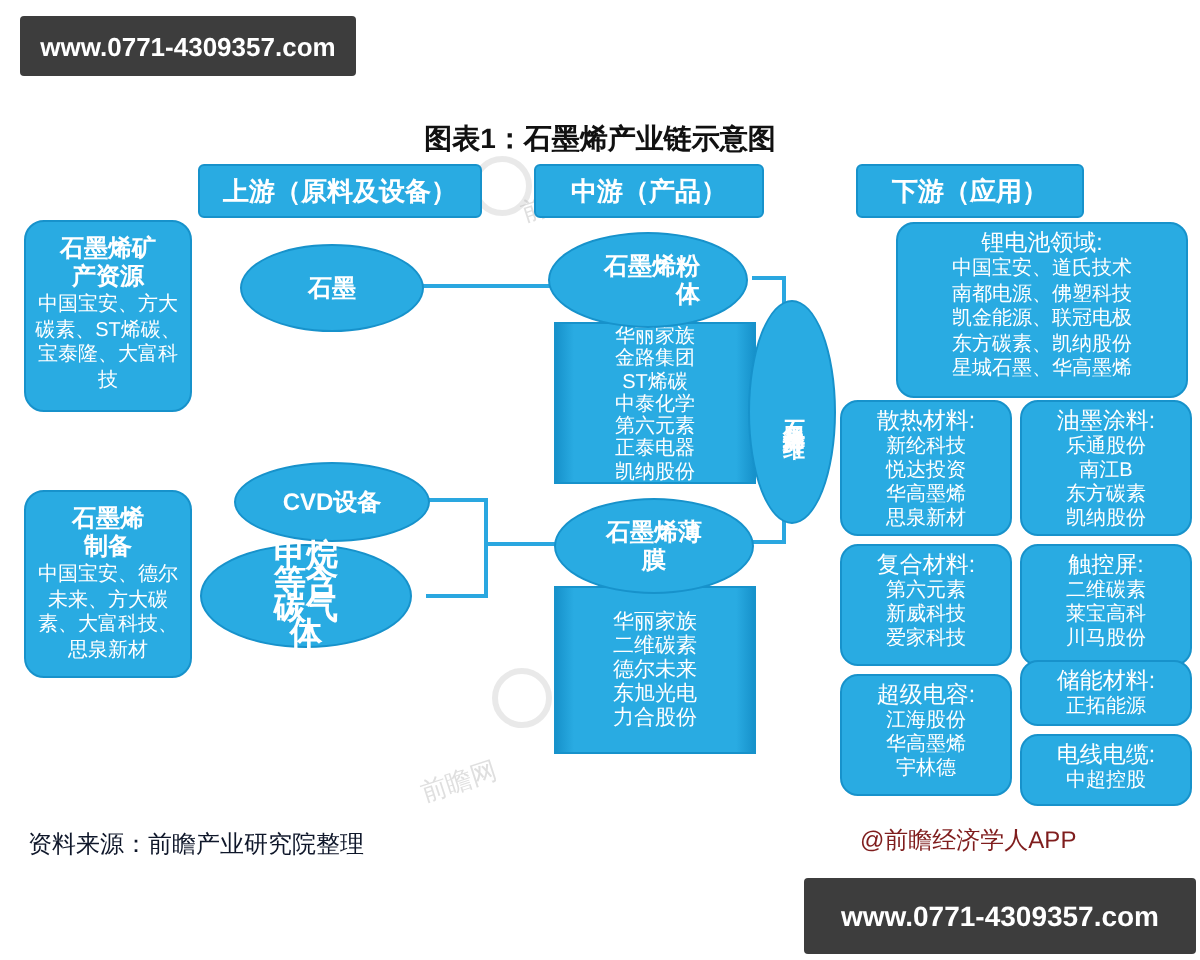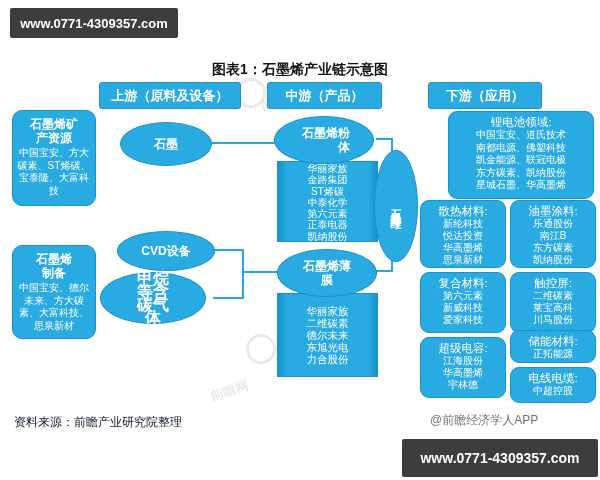--- a/index.html
+++ b/index.html
@@ -84,21 +84,21 @@
   .l6{left:376px;top:138px;width:17px;}
   .l7{left:391px;top:138px;height:134px;}
   .l8{left:374px;top:270px;width:19px;}
 
   
   .wm{position:absolute;color:#b9b9b9;opacity:.45;transform:rotate(-18deg);font-size:13px;z-index:0;}
   .wm-ring{position:absolute;width:24px;height:24px;border:3px solid #cfcfcf;border-radius:50%;opacity:.45;z-index:0;}
 
   
   .src{position:absolute;left:14px;top:414px;font-size:12px;color:#0f172a;}
-  .credit{position:absolute;left:430px;top:412px;font-size:12px;color:#737373;}
+  .credit{position:absolute;left:430px;top:412px;font-size:12px;color:#7f1d1d;}
 </style>
 </head>
 <body>
 
 <div class="canvas">
 
   <div class="wm-ring" style="left:236px;top:78px;"></div>
   <div class="wm" style="left:260px;top:92px;">前瞻网</div>
   <div class="wm-ring" style="left:564px;top:144px;"></div>
   <div class="wm-ring" style="left:246px;top:334px;"></div>

